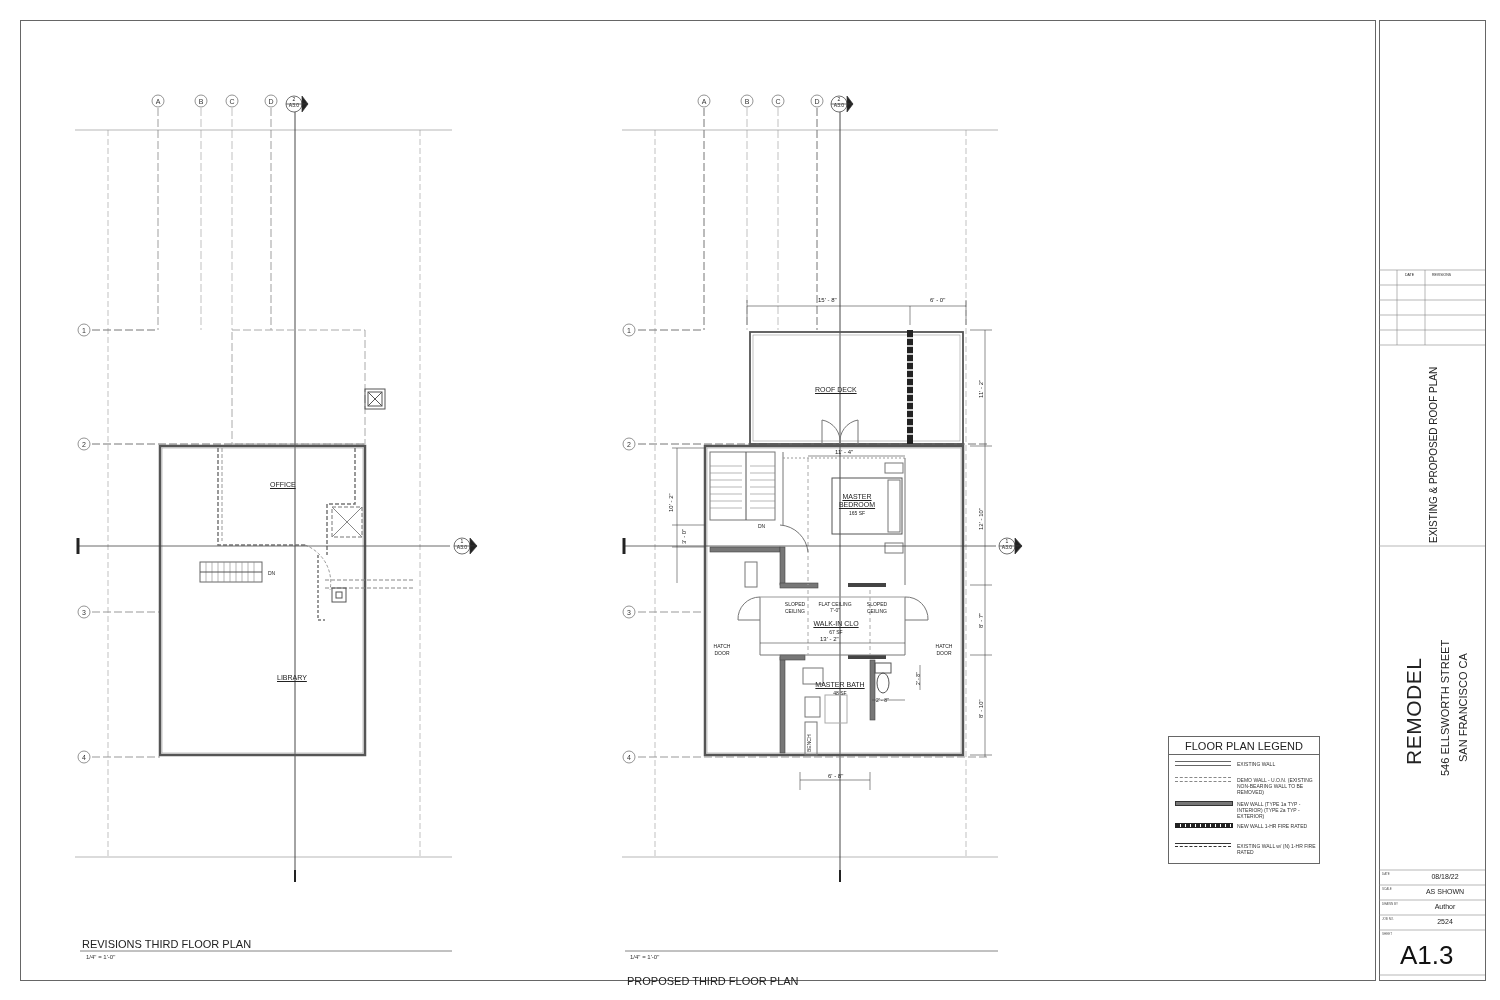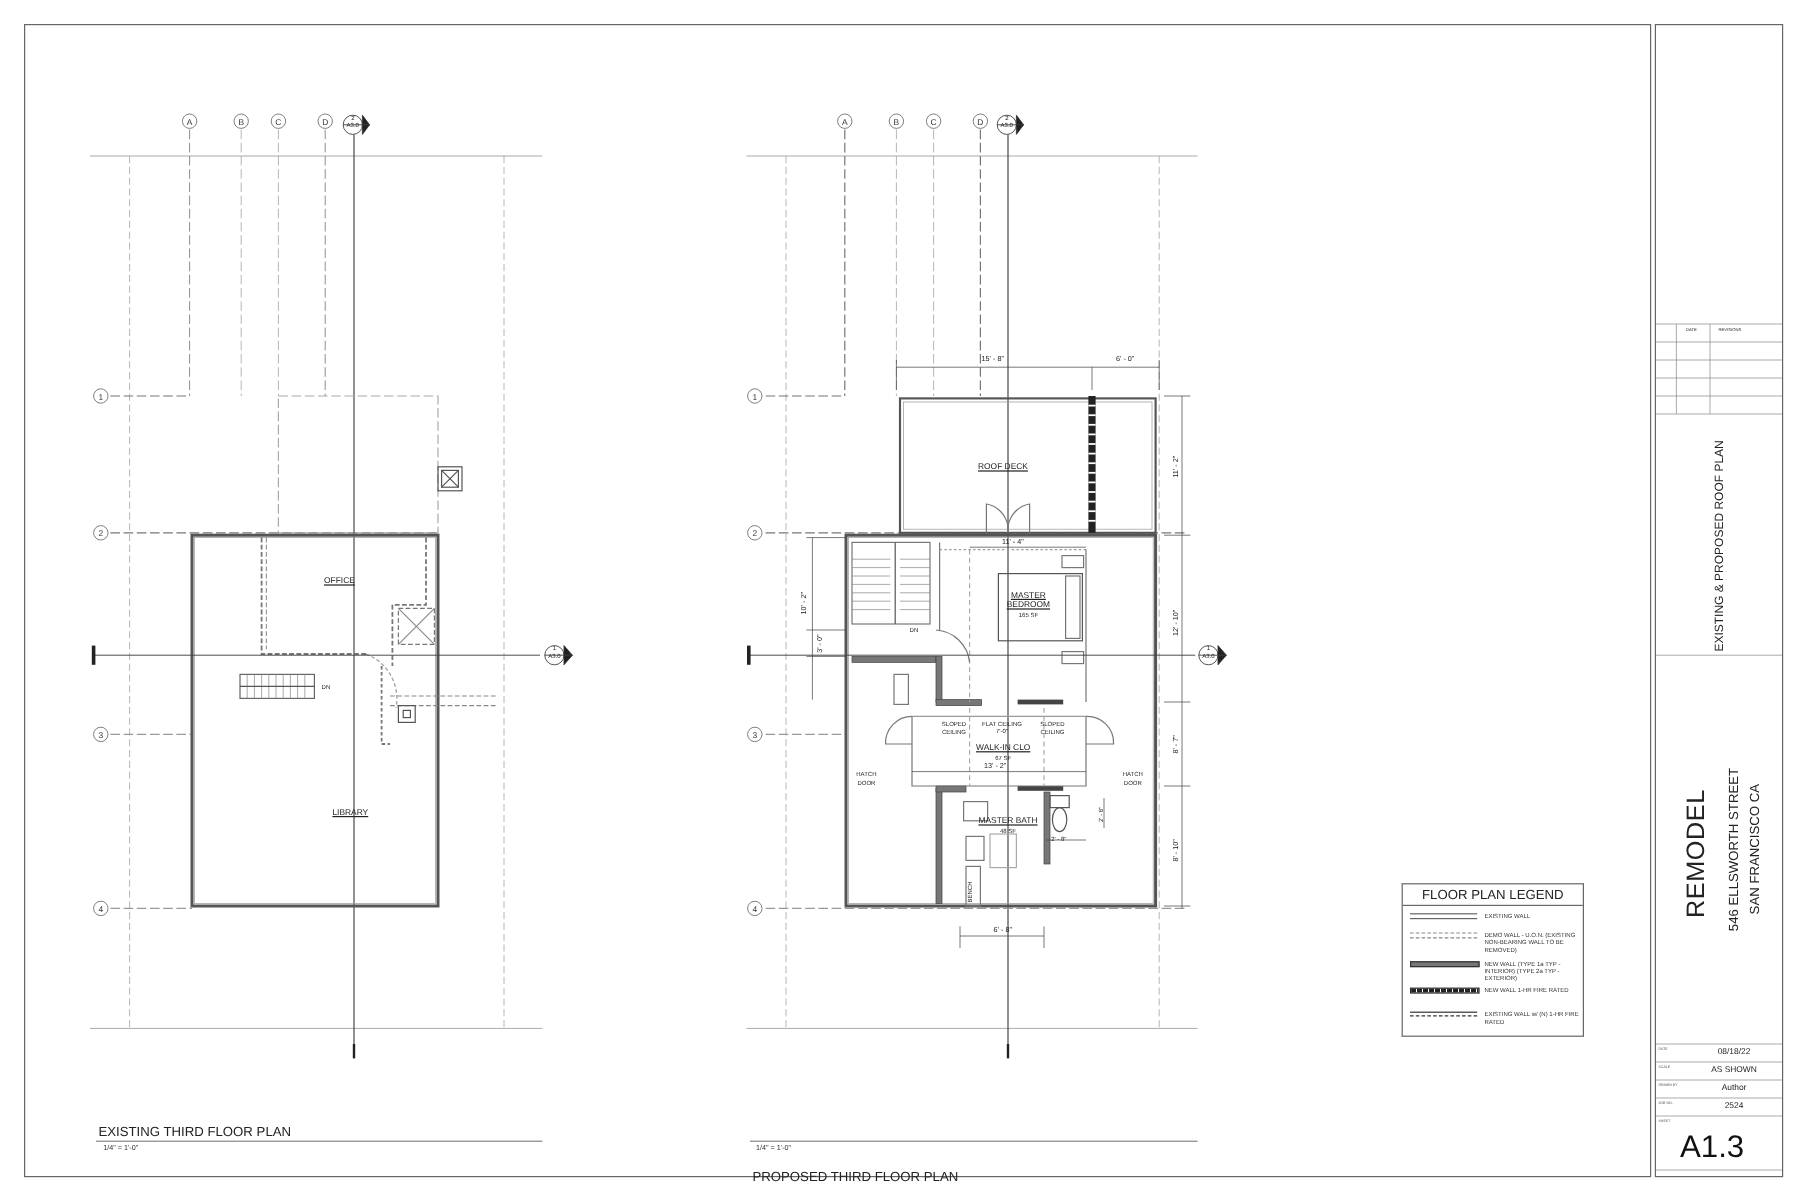--- a/index.html
+++ b/index.html
@@ -339,21 +339,21 @@
 <div class="vert abs" style="left:978px;top:628px;font-size:6px;">8' - 7"</div>
 <div class="vert abs" style="left:978px;top:718px;font-size:6px;">8' - 10"</div>
 <div class="vert abs" style="left:668px;top:512px;font-size:6px;">10' - 2"</div>
 <div class="vert abs" style="left:681px;top:544px;font-size:6px;">3' - 0"</div>
 <div class="abs" style="left:835px;top:449px;font-size:6px;">11' - 4"</div>
 <div class="abs" style="left:820px;top:636px;font-size:6px;">13' - 2"</div>
 <div class="vert abs" style="left:915px;top:685px;font-size:5px;">2' - 8"</div>
 <div class="abs" style="left:876px;top:697px;font-size:5px;">2' - 8"</div>
 <div class="abs" style="left:828px;top:773px;font-size:6px;">6' - 8"</div>
 
-<div class="plan-title" style="left:82px;top:938px;">EXISTING THIRD FLOOR PLAN</div>
+<div class="plan-title" style="left:82px;top:938px;">REVISIONS THIRD FLOOR PLAN</div>
 <div class="plan-scale" style="left:86px;top:954px;">1/4" = 1'-0"</div>
 <div class="plan-title" style="left:627px;top:938px;margin-top:37px;">PROPOSED THIRD FLOOR PLAN</div>
 <div class="plan-scale" style="left:630px;top:954px;">1/4" = 1'-0"</div>
 
 <div class="legend">
   <div class="legend-title">FLOOR PLAN LEGEND</div>
   <div class="legend-row" style="top:24px;">
     <div class="legend-swatch" style="border-top:1px solid #666;border-bottom:1px solid #666;height:3px;"></div>
     <div class="legend-text" style="top:0">EXISTING WALL</div>
   </div>

